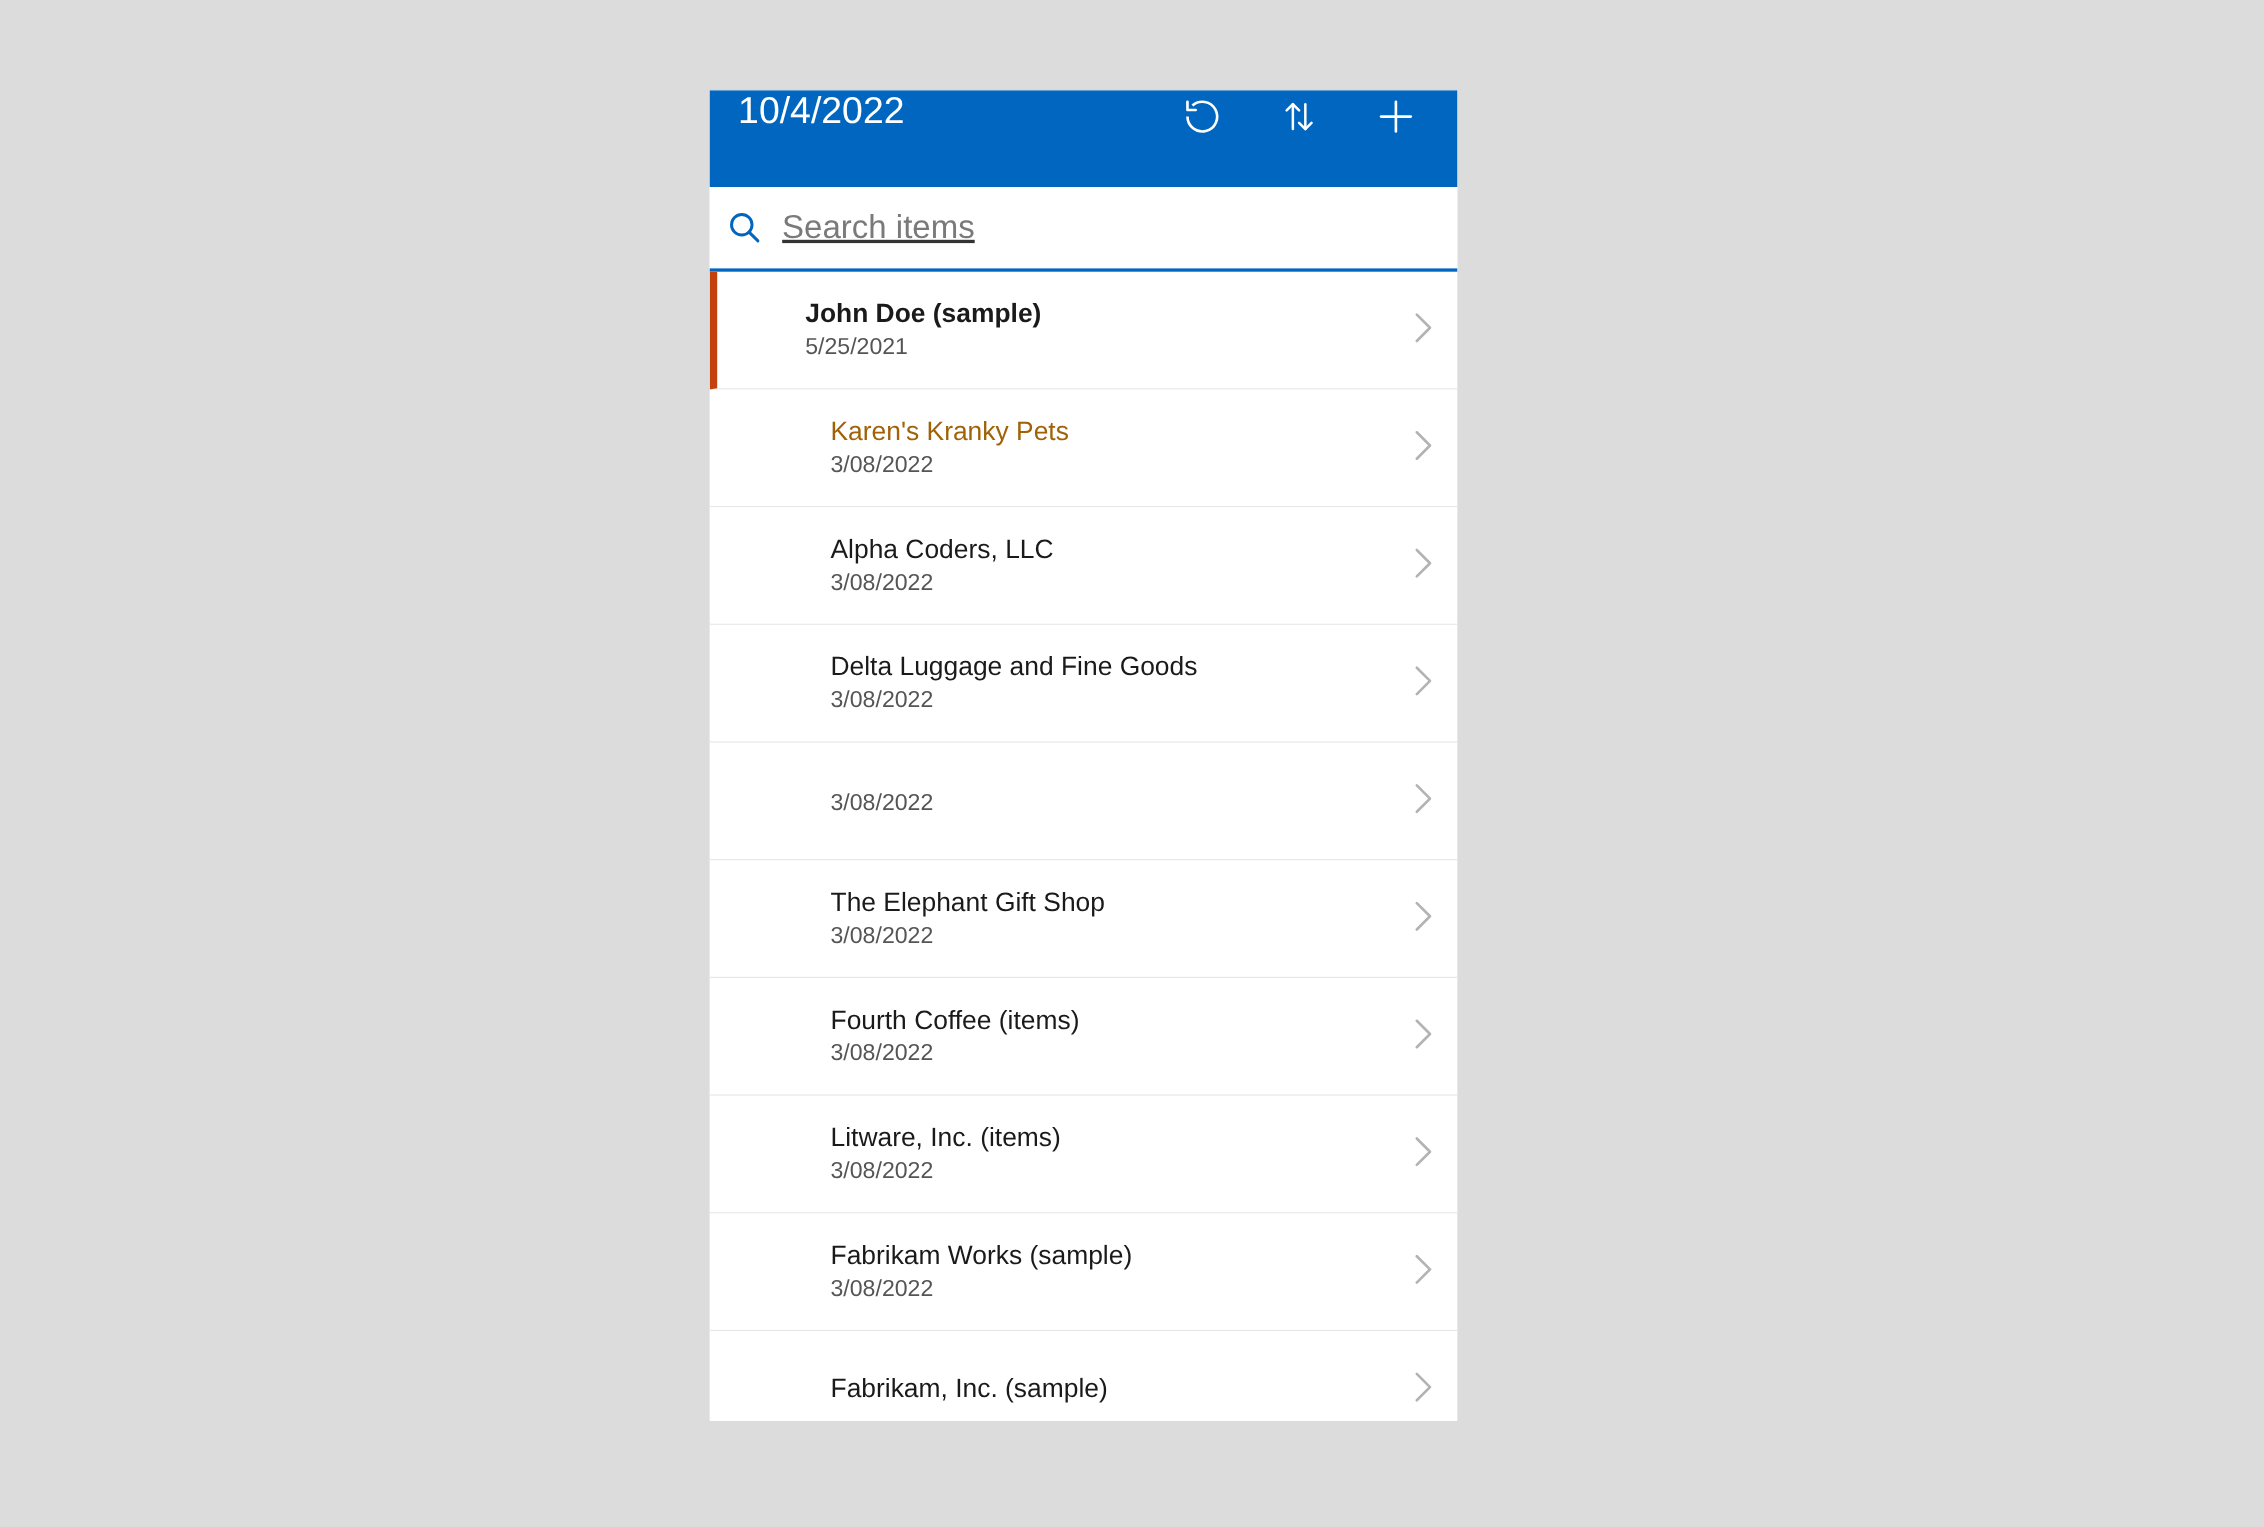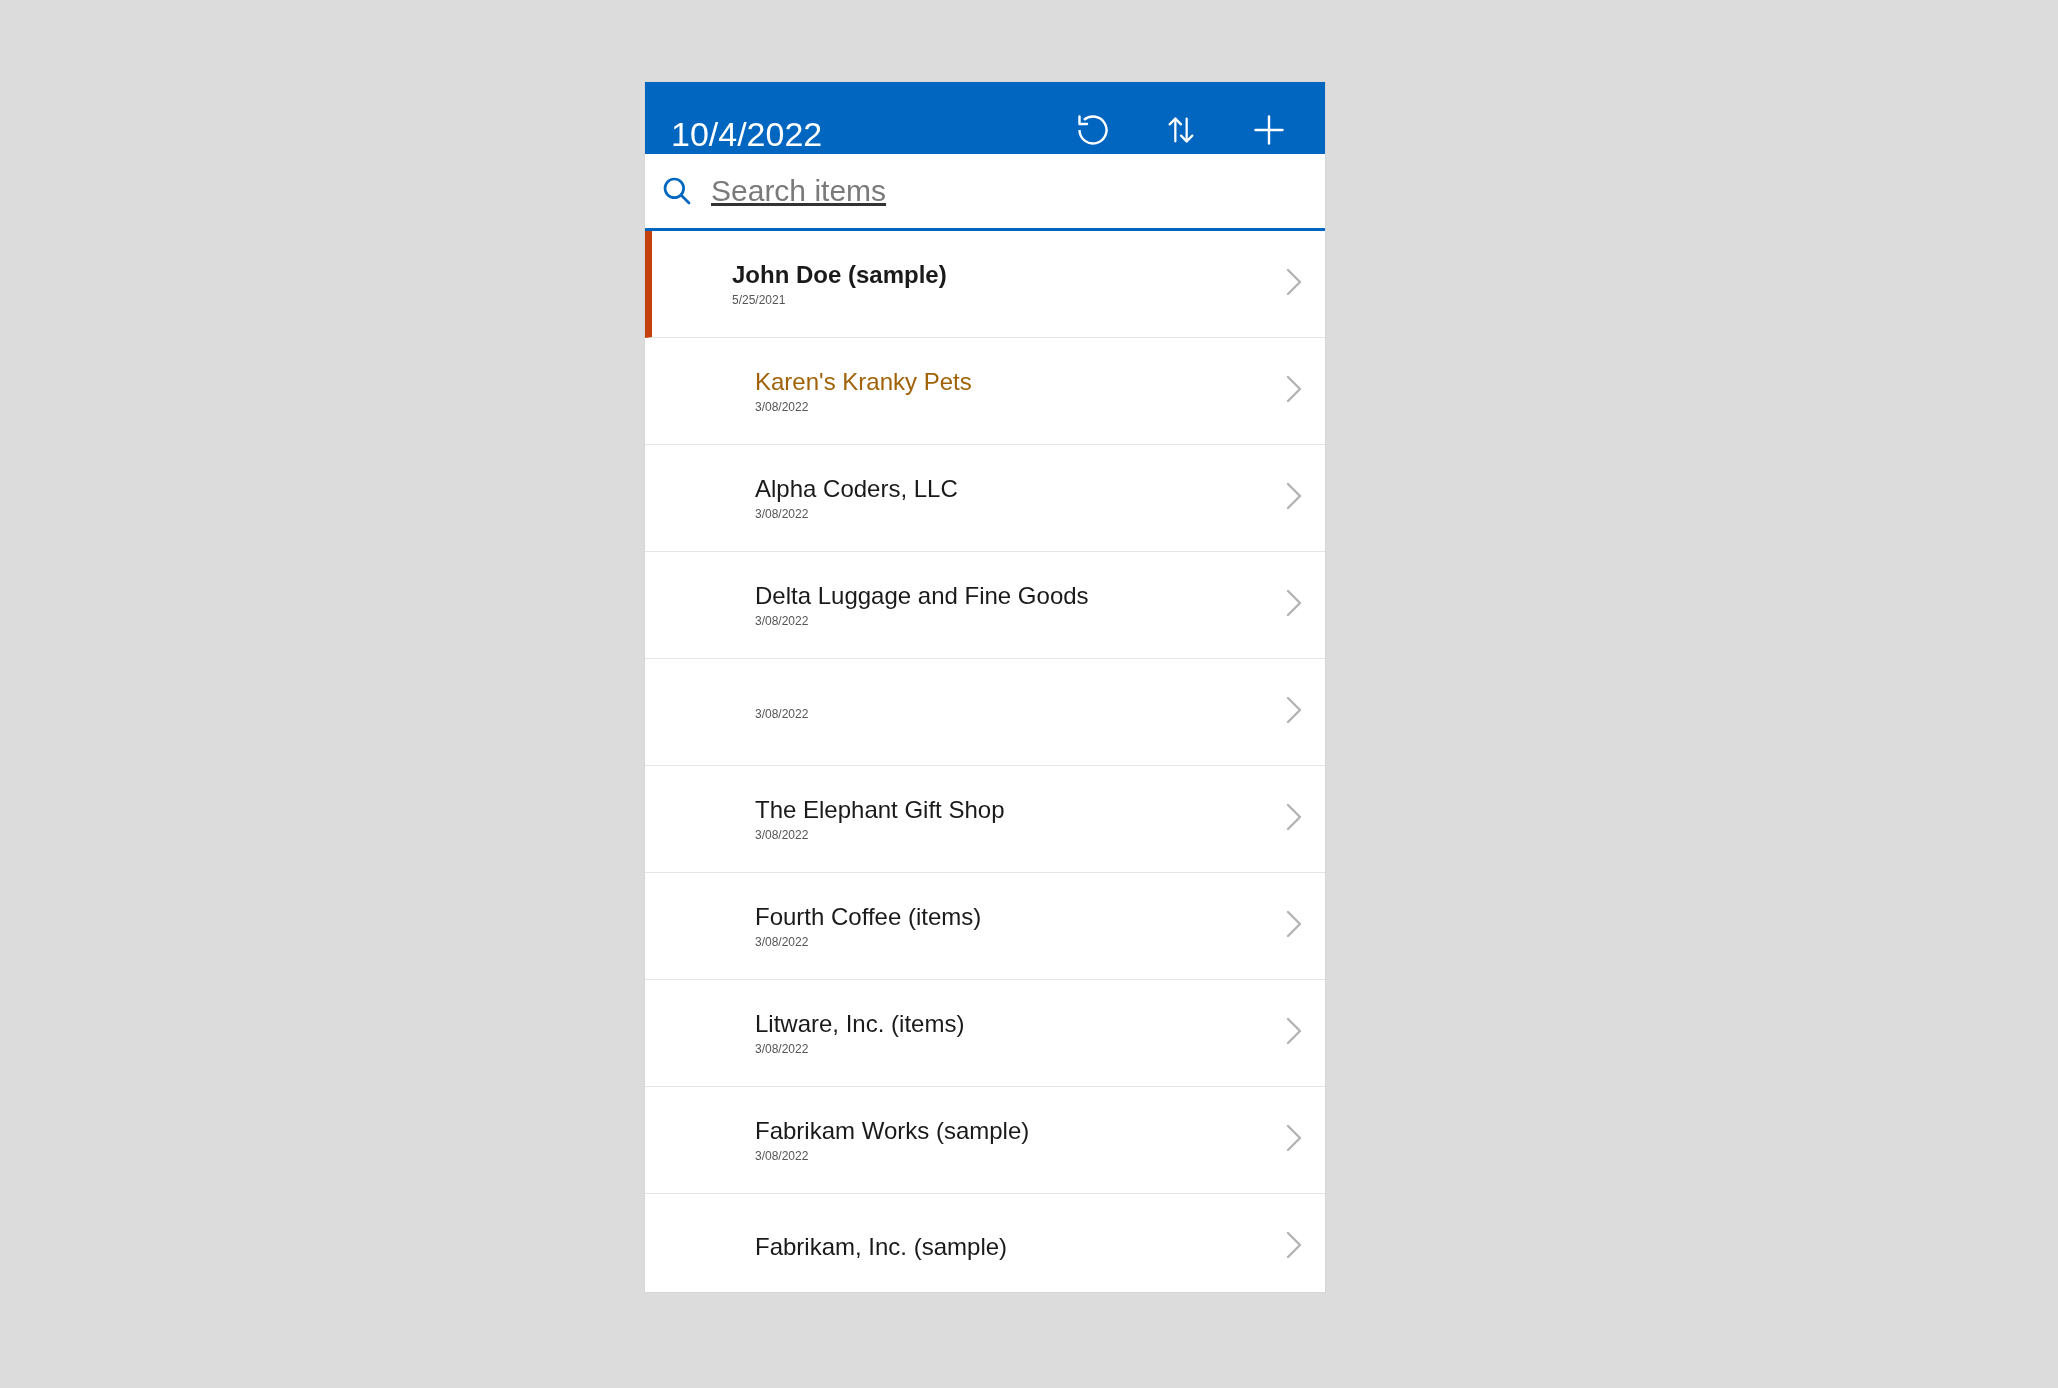--- a/index.html
+++ b/index.html
@@ -20,23 +20,23 @@
     left: 645px;
     top: 82px;
     width: 680px;
     height: 1210px;
     background: #ffffff;
     overflow: hidden;
     box-shadow: 0 0 0 0.5px rgba(0,0,0,0.05);
   }
   .header {
     background: #0066c0;
-    height: 72px;
-    display: flex;
-    align-items: flex-end;
+    height: 88px;
+    display: flex;
+    align-items: flex-start;
     padding: 0 20px 0 26px;
     color: #fff;
     gap: 29px;
   }
   .header-title {
     font-size: 34px;
     font-weight: 400;
     flex: 1;
   }
   .header-icons {
@@ -111,21 +111,21 @@
   }
   .item-title {
     font-size: 24px;
     color: #1a1a1a;
     line-height: 1.2;
   }
   .item-title.linkish {
     color: #a16207;
   }
   .item-date {
-    font-size: 12px;
+    font-size: 21px;
     color: #555;
     margin-top: 4px;
   }
   .chev {
     color: #b3b3b3;
     flex-shrink: 0;
   }
   .chev svg {
     stroke: #b3b3b3;
     fill: none;

